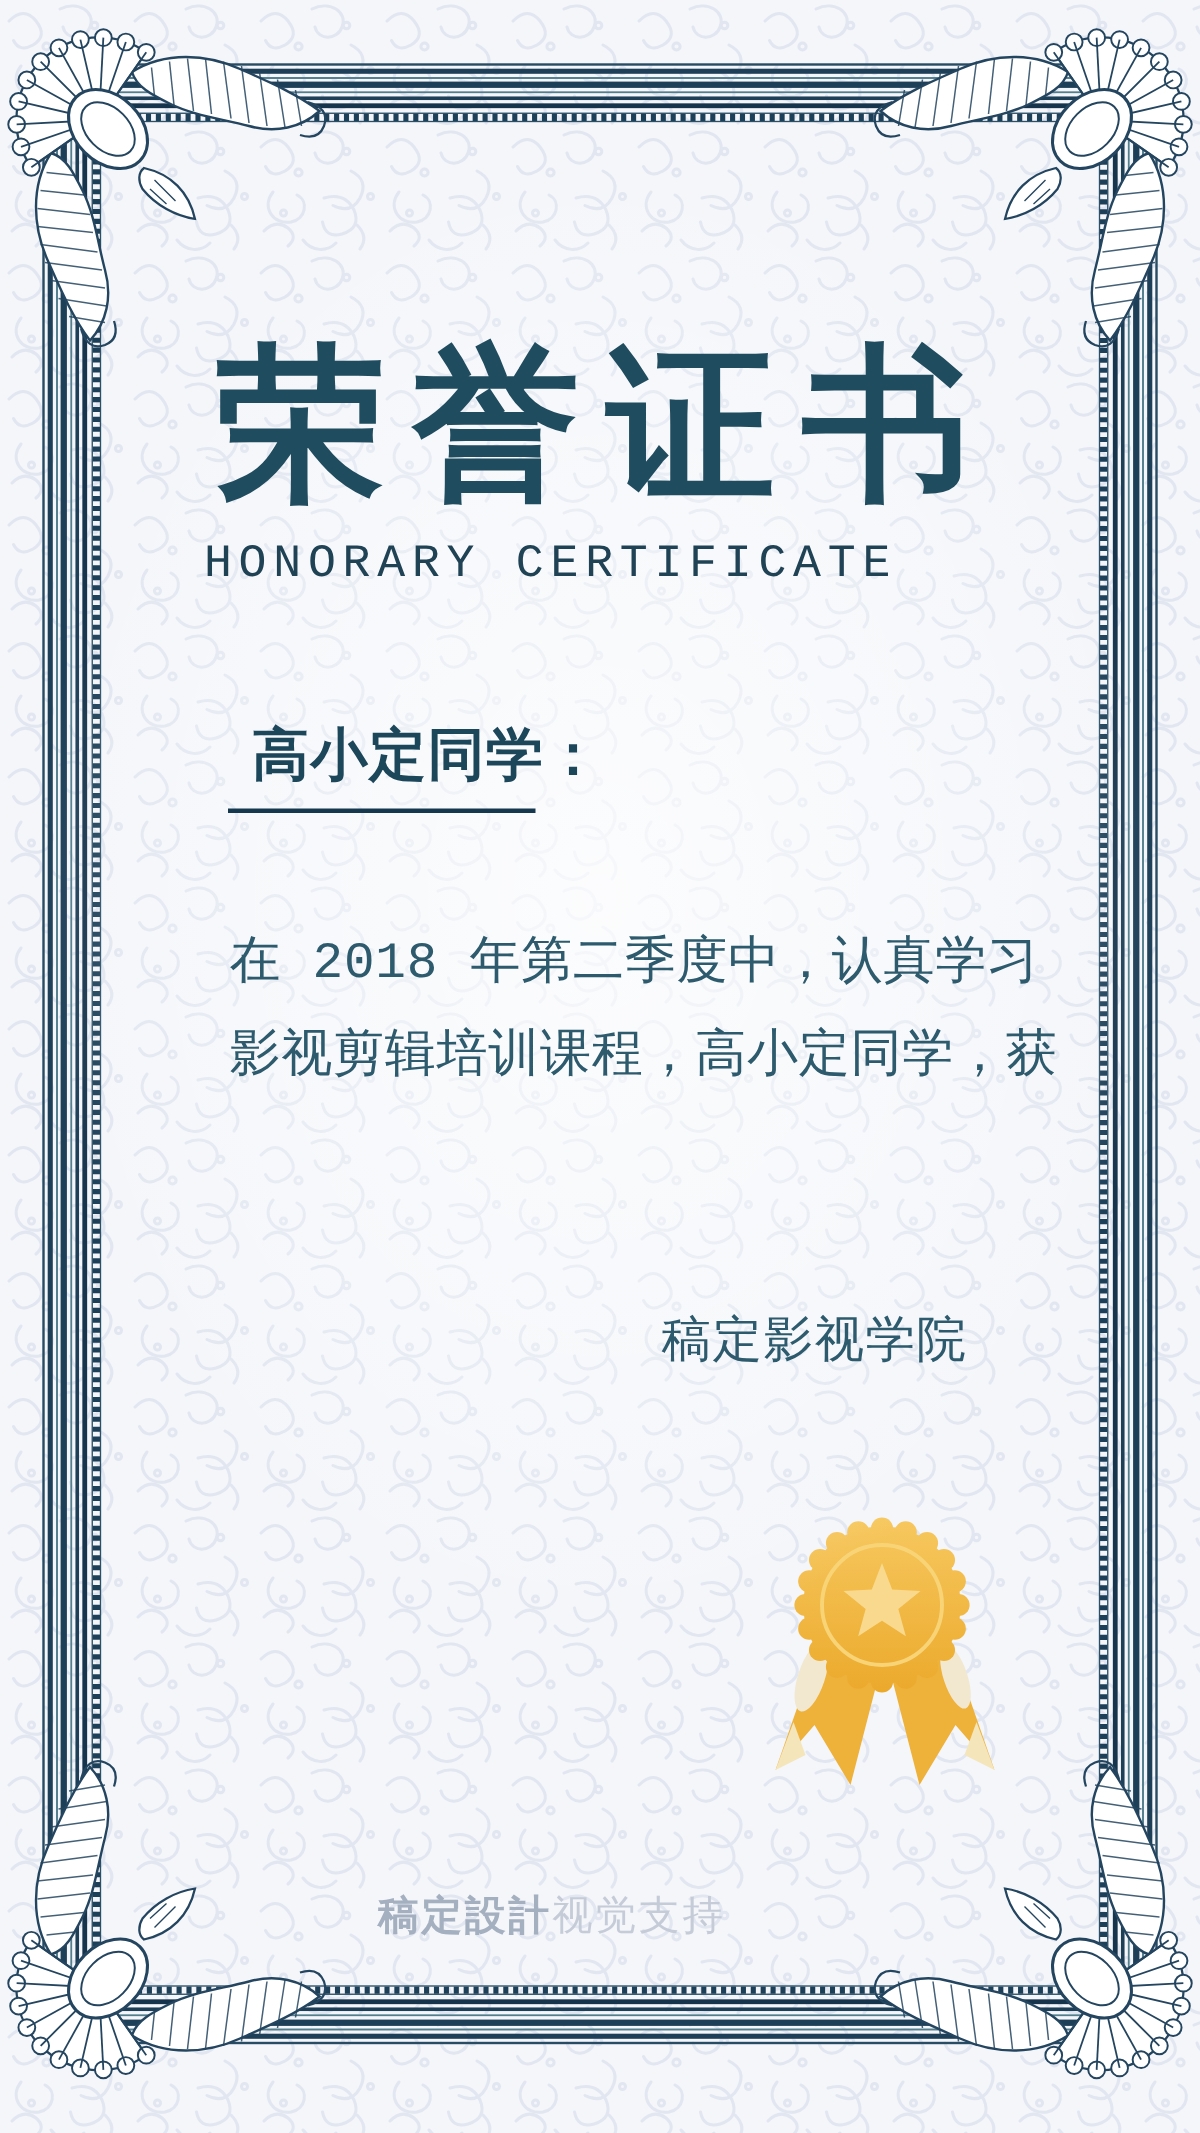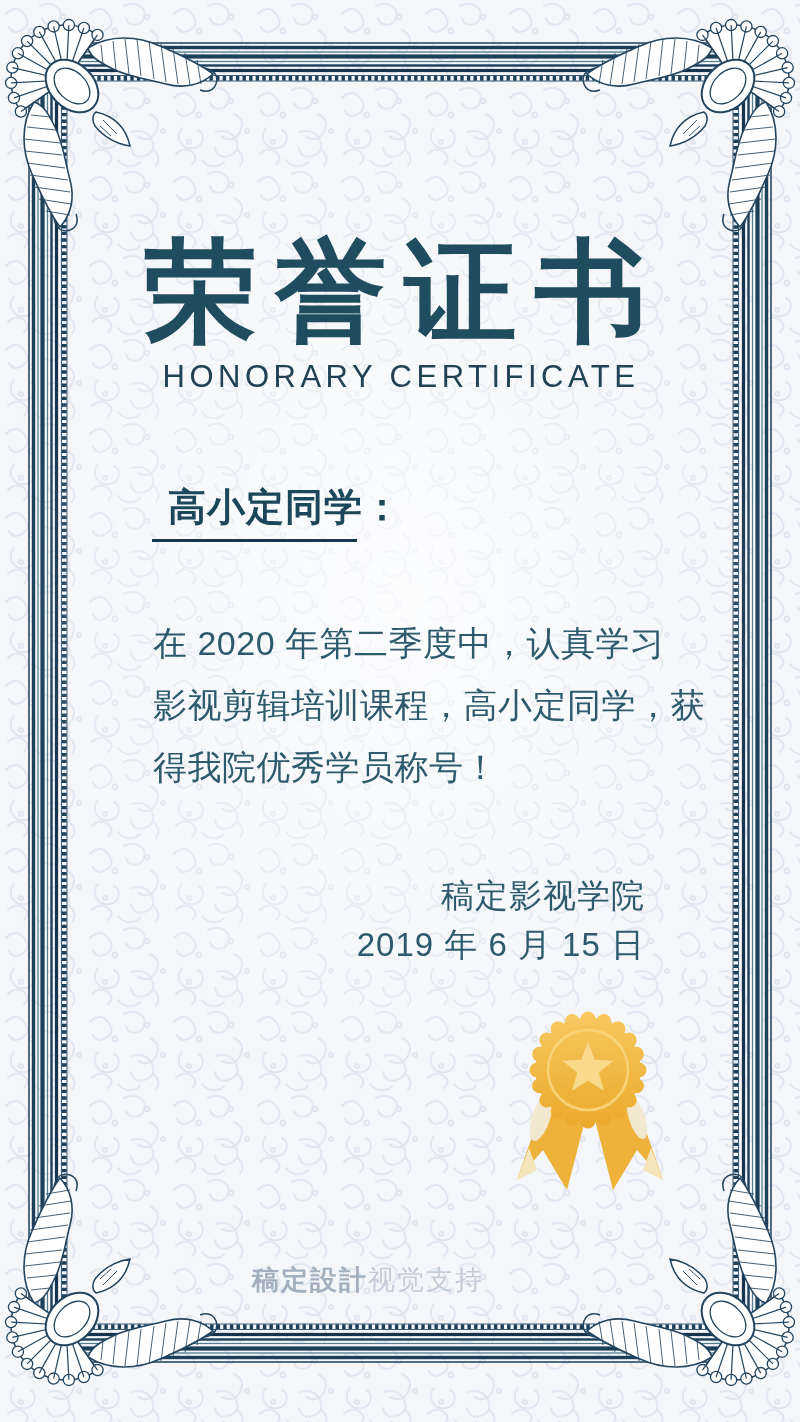--- a/index.html
+++ b/index.html
@@ -1,34 +1,34 @@
 <!DOCTYPE html>
 <html><head>
 <meta charset="utf-8">
 <style>
   html,body{margin:0;padding:0;background:#dfe3ea;}
   .stage{
     position:relative;width:800px;height:1422px;overflow:hidden;
     background:#f4f6fa;
-    font-family:Liberation Sans, sans-serif;
+    font-family:Liberation Mono, monospace;
   }
   .stage svg.artwork{position:absolute;left:0;top:0;z-index:1;}
   .veil{
     position:absolute;left:0;top:0;width:800px;height:1422px;z-index:2;
     background:radial-gradient(ellipse 60% 45% at 50% 42%, rgba(255,255,255,.72), rgba(255,255,255,0) 78%);
     pointer-events:none;
   }
   .txt{position:absolute;z-index:3;white-space:nowrap;}
   .title{
     left:0;top:236px;width:800px;text-align:center;
     font-size:112px;line-height:112px;font-weight:900;
     color:#1f4c5e;letter-spacing:18px;padding-left:9px;box-sizing:border-box;
   }
   .subtitle{
-    left:0;top:360px;width:800px;text-align:center;
+    left:0;top:360px;width:732px;text-align:center;
     font-size:31px;line-height:34px;font-weight:500;
     color:#1f4255;letter-spacing:4.5px;padding-left:2px;box-sizing:border-box;
   }
   .recipient{
     left:168px;top:484px;
     font-size:38px;line-height:46px;font-weight:800;color:#1c465a;letter-spacing:1px;
   }
   .recipient-underline{
     position:absolute;z-index:3;left:152px;top:539px;width:205px;height:3px;background:#16384e;
   }
@@ -185,27 +185,25 @@
 
   <div class="veil"></div>
 
   <div class="txt title">荣誉证书</div>
   <div class="txt subtitle">HONORARY CERTIFICATE</div>
 
   <div class="txt recipient">高小定同学：</div>
   <div class="recipient-underline"></div>
 
   <div class="txt body-par">
-    <div>在 2020 年第二季度中，认真学习</div>
+    <div>在 2018 年第二季度中，认真学习</div>
     <div>影视剪辑培训课程，高小定同学，获</div>
-    <div>得我院优秀学员称号！</div>
   </div>
 
   <div class="txt sig">
     <div>稿定影视学院</div>
-    <div>2019 年 6 月 15 日</div>
   </div>
 
   <div class="txt footer">
     <span class="brand">稿定設計</span><span class="suffix">视觉支持</span>
   </div>
 
 </div>
 
 </body></html>

